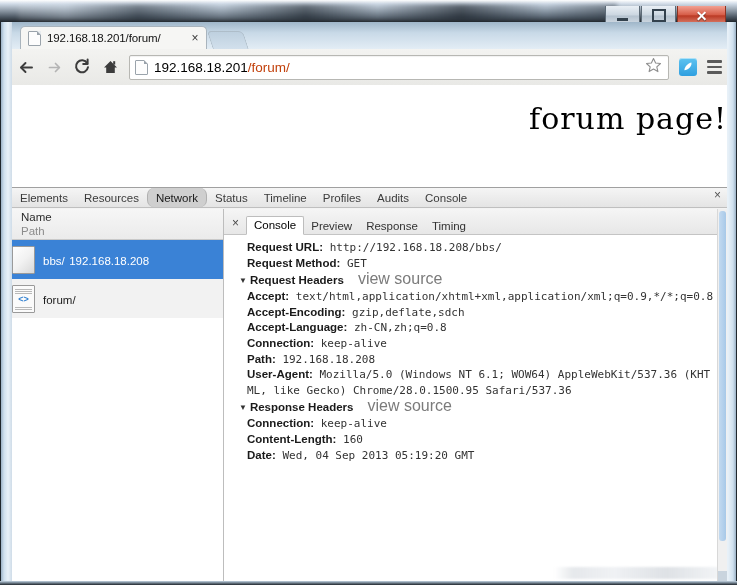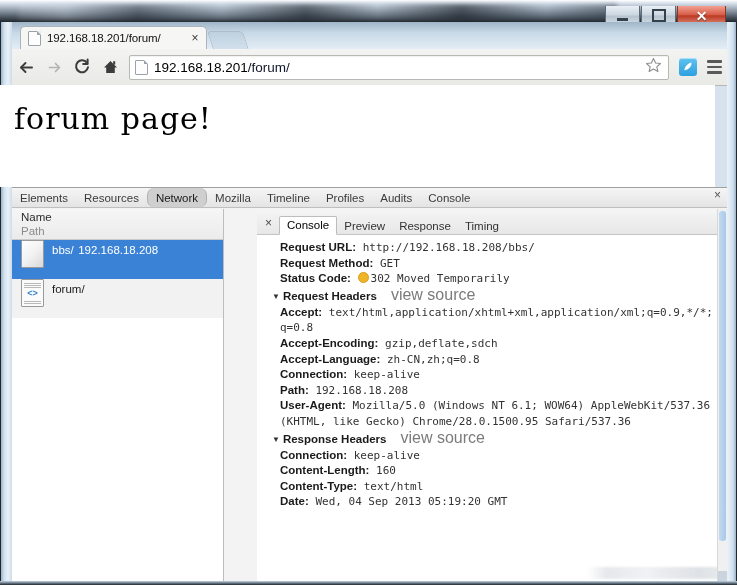--- a/index.html
+++ b/index.html
@@ -120,37 +120,38 @@
   }
   #omnibox .pageicon{
     width:11px;height:13px;flex:0 0 auto;margin-right:6px;position:relative;
     background:#fdfdfd;border:1px solid #9aa3ab;border-radius:1px;
   }
   #omnibox .pageicon::after{
     content:"";position:absolute;right:-1px;top:-1px;
     border-width:0 4px 4px 0;border-style:solid;border-color:#9aa3ab #ffffff;
   }
   #omnibox .urltext{font-size:13.5px;color:#000;white-space:nowrap;flex:1 1 auto;}
-  #omnibox .urltext .dim{color:#0f172a;}
+  #omnibox .urltext .dim{color:#c2410c;}
   #omnibox .star{flex:0 0 auto;margin-right:2px;}
   .tbicon{width:26px;height:30px;display:flex;align-items:center;justify-content:center;flex:0 0 auto;}
   .bluebtn{
     width:18px;height:18px;border-radius:3px;
     background:linear-gradient(to bottom,#5ec3f0,#2f9fe0);
     display:flex;align-items:center;justify-content:center;
     box-shadow:inset 0 1px 0 rgba(255,255,255,.5);
   }
   .hamb{width:15px;display:flex;flex-direction:column;gap:3px;}
   .hamb i{display:block;height:2.5px;background:#5a5a5a;border-radius:1px;}
 
   
   #viewport{
-    position:absolute;left:0;top:85px;width:715px;height:102px;
+    position:absolute;left:12px;top:85px;width:715px;height:102px;
     background:#ffffff;
     overflow:hidden;
+    text-align:right;
   }
   #pageheading{
     margin:16px 0 0 14px;
     font-family:"DejaVu Serif","Liberation Serif",serif;
     font-size:30px;color:#000;letter-spacing:1px;
     font-weight:normal;
   }
 
   
   #devtools{
@@ -174,39 +175,39 @@
   .dt-tab.sel{
     background:#cfcfcf;
     border-left:1px solid #b0b0b0;border-right:1px solid #b0b0b0;
     color:#1a1a1a;
     border-radius:7px;
   }
   #dt-close{
     margin-left:auto;margin-right:6px;font-size:12px;color:#555;cursor:default;
   }
 
-  #dt-body{position:absolute;left:0;top:21px;right:0;bottom:0;display:flex;gap:33px;}
+  #dt-body{position:absolute;left:0;top:21px;right:0;bottom:0;display:flex;}
 
   
   #req-panel{
     width:212px;flex:0 0 auto;background:#fff;
     border-right:1px solid #bdbdbd;display:flex;flex-direction:column;
     box-sizing:border-box;
   }
   #req-head{
     height:31px;flex:0 0 auto;
     background:linear-gradient(to bottom,#f6f6f6,#ebebeb);
     border-bottom:1px solid #c9c9c9;
     padding:1px 0 0 9px;box-sizing:border-box;
   }
   #req-head .h1{font-size:11.5px;color:#2b2b2b;line-height:14px;}
   #req-head .h2{font-size:11.5px;color:#8c8c8c;line-height:14px;}
   #req-list{flex:1 1 auto;overflow:hidden;}
   .req-row{
-    display:flex;align-items:flex-start;height:39px;padding-left:9px;box-sizing:border-box;
+    display:flex;align-items:center;height:39px;box-sizing:border-box;
   }
   .req-row.sel{background:#3a82d6;}
   .req-row.alt{background:#f2f2f2;}
   .req-ico{
     width:21px;height:26px;flex:0 0 auto;margin-right:8px;
     border:1px solid #9a9a9a;border-radius:1px;
     background:linear-gradient(135deg,#ffffff 0%,#f2f2f2 50%,#d8d8d8 100%);
     position:relative;overflow:hidden;
   }
   .req-ico.code{background:#fbfbfb;}
@@ -386,21 +387,21 @@
   <div id="viewport">
     <div id="pageheading">forum page!</div>
   </div>
 
   <div id="devtools">
 
     <div id="dt-toolbar">
       <div class="dt-tab">Elements</div>
       <div class="dt-tab">Resources</div>
       <div class="dt-tab sel">Network</div>
-      <div class="dt-tab">Mozilla</div>
+      <div class="dt-tab">Status</div>
       <div class="dt-tab">Timeline</div>
       <div class="dt-tab">Profiles</div>
       <div class="dt-tab">Audits</div>
       <div class="dt-tab">Console</div>
       <div id="dt-close">×</div>
     </div>
 
     <div id="dt-body">
 
       <div id="req-panel">
@@ -440,36 +441,34 @@
           <span class="d-tab">Response</span>
           <span class="d-tab">Timing</span>
         </div>
 
         <div id="headers-scroll">
 
           <div class="hline indent"><span class="k">Request URL:</span> <span>http://192.168.18.208/bbs/</span></div>
 
           <div class="hline indent"><span class="k">Request Method:</span> <span>GET</span></div>
 
-          <div class="hline indent"><span class="k">Status Code:</span> <span class="dot"></span><span>302 Moved Temporarily</span></div>
 
           <div class="sect indent"><span class="tri">▼</span><span>Request Headers</span><span class="vs">view source</span></div>
 
           <div class="hline indent"><span class="k">Accept:</span> <span>text/html,application/xhtml+xml,application/xml;q=0.9,*/*;q=0.8</span></div>
           <div class="hline indent"><span class="k">Accept-Encoding:</span> <span>gzip,deflate,sdch</span></div>
           <div class="hline indent"><span class="k">Accept-Language:</span> <span>zh-CN,zh;q=0.8</span></div>
           <div class="hline indent"><span class="k">Connection:</span> <span>keep-alive</span></div>
           <div class="hline indent"><span class="k">Path:</span> <span>192.168.18.208</span></div>
           <div class="hline indent"><span class="k">User-Agent:</span> <span>Mozilla/5.0 (Windows NT 6.1; WOW64) AppleWebKit/537.36 (KHTML, like Gecko) Chrome/28.0.1500.95 Safari/537.36</span></div>
 
           <div class="sect indent"><span class="tri">▼</span><span>Response Headers</span><span class="vs">view source</span></div>
 
           <div class="hline indent"><span class="k">Connection:</span> <span>keep-alive</span></div>
           <div class="hline indent"><span class="k">Content-Length:</span> <span>160</span></div>
-          <div class="hline indent"><span class="k">Content-Type:</span> <span>text/html</span></div>
           <div class="hline indent"><span class="k">Date:</span> <span>Wed, 04 Sep 2013 05:19:20 GMT</span></div>
 
           <div id="watermark"></div>
         </div>
 
         <div id="dt-scroll">
           <div class="thumb"></div>
           <div class="endbox"></div>
         </div>
       </div>

